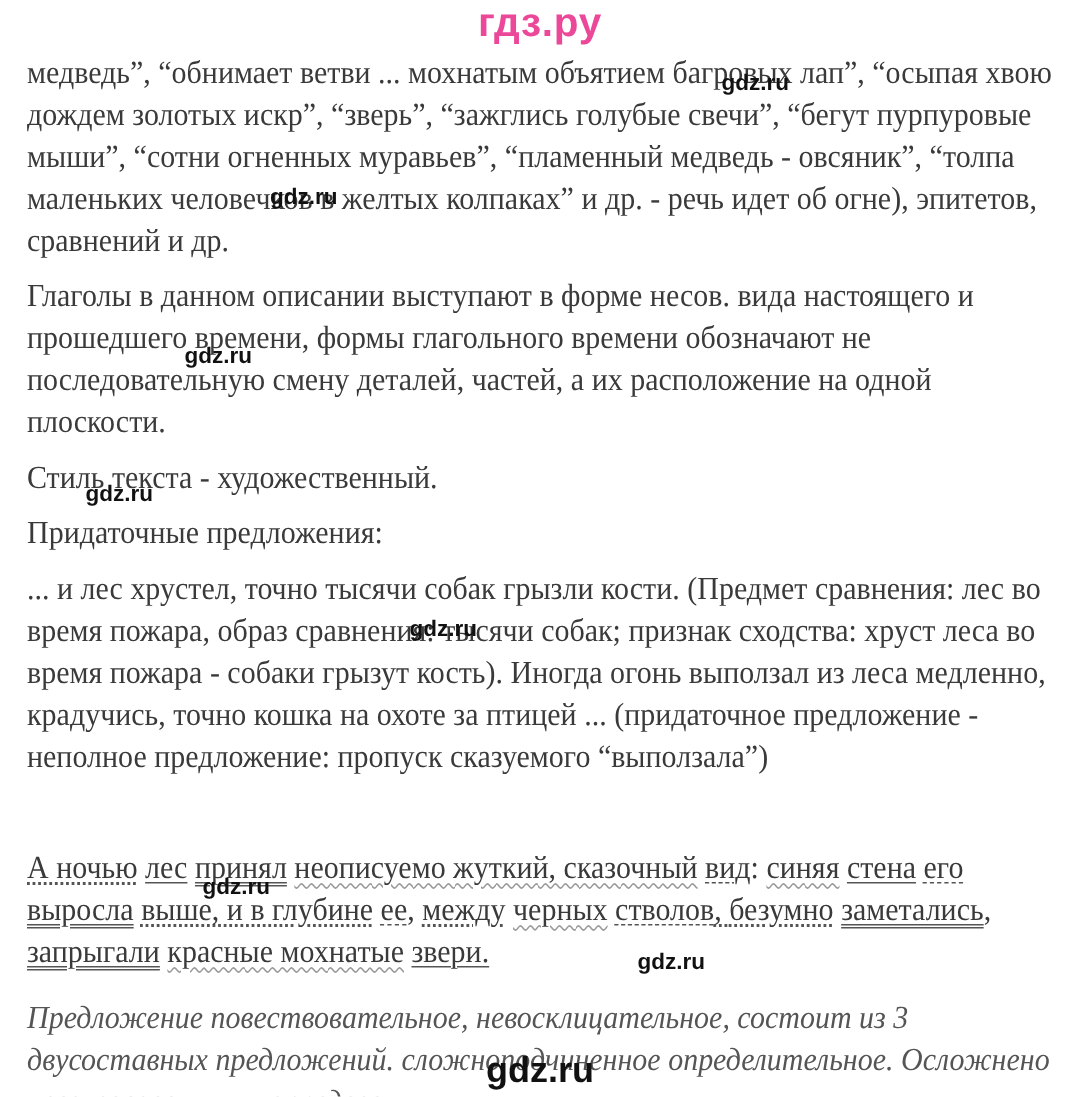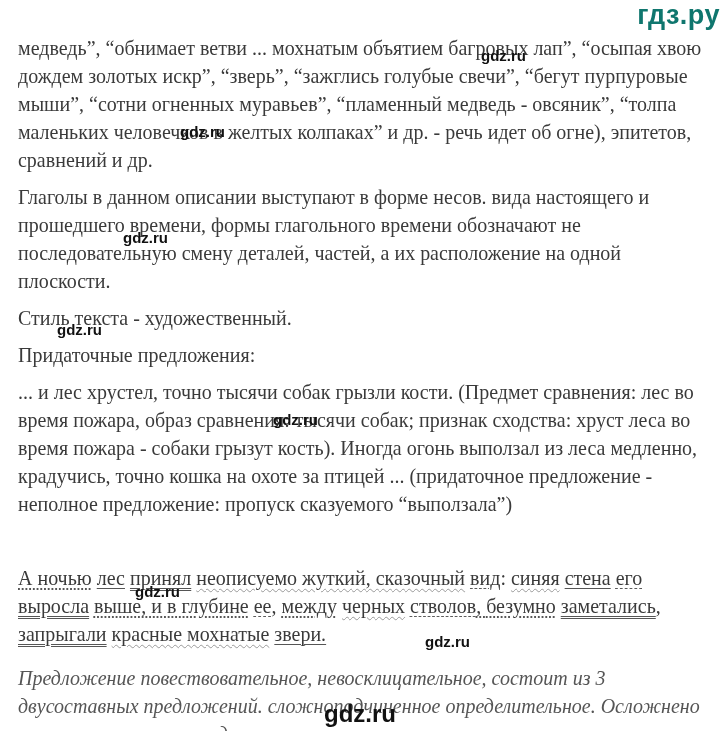--- a/index.html
+++ b/index.html
@@ -13,26 +13,26 @@
       position: relative;
       overflow: hidden;
       font-family: "Liberation Serif", "DejaVu Serif", serif;
       color: #3a3a3a;
     }
     .header-logo {
       position: absolute;
       top: 0;
       left: 0;
       width: 720px;
-      text-align: right;
+      text-align: center;
       font-family: "Liberation Sans", "DejaVu Sans", sans-serif;
       font-weight: bold;
       font-size: 27px;
       line-height: 30px;
-      color: #0f766e;
+      color: #ec4899;
       letter-spacing: 0.5px;
     }
     .content {
       position: absolute;
       top: 34px;
       left: 18px;
       width: 690px;
       font-size: 21.5px;
       line-height: 28px;
       transform: scaleX(0.93);

